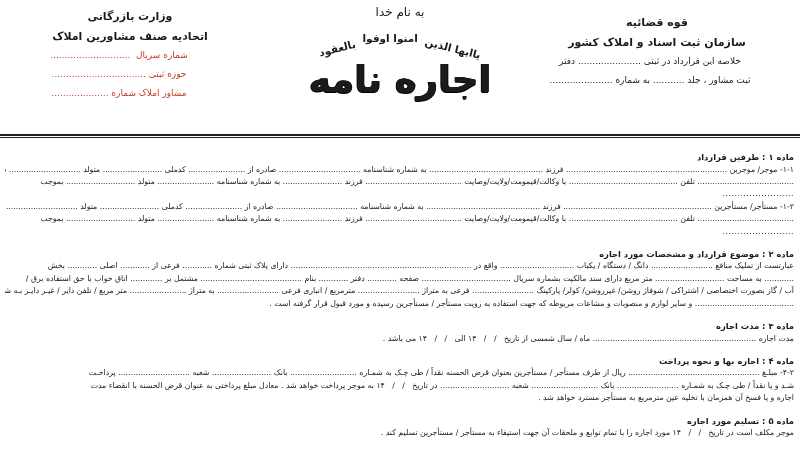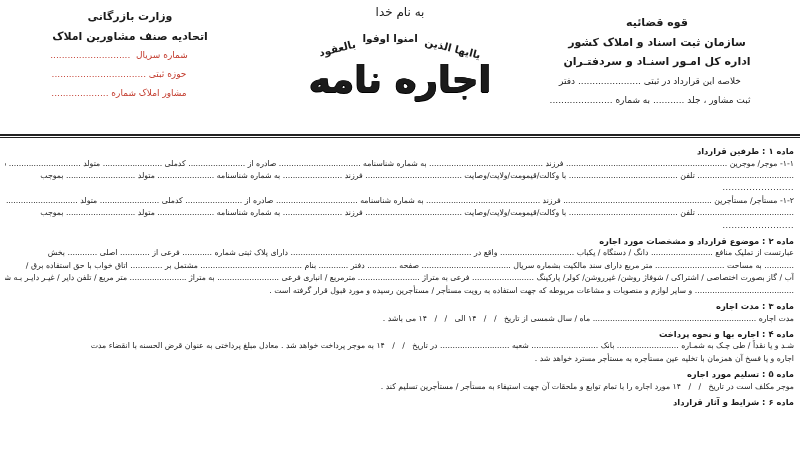--- a/index.html
+++ b/index.html
@@ -24,36 +24,35 @@
   .verse .vp1 { transform:rotate(14deg) translateY(-2px); }
   .verse .vp2 { transform:translateY(-12px); }
   .verse .vp3 { transform:rotate(-14deg) translateY(-2px); }
   .doc-title { font-weight:700; font-size:37px; line-height:48px; margin-top:0;
                text-shadow:0.7px 0 0 #000, -0.7px 0 0 #000, 0 0.5px 0 #000; letter-spacing:1px; }
   
   #rule { position:absolute; top:134px; left:0; right:0; height:4px;
           border-top:2px solid #222; border-bottom:1px solid #222; }
   
   #body { position:absolute; top:140px; right:6px; left:5px; direction:rtl; }
-  .bl-header { font-weight:bold; font-size:8.4px; line-height:11.5px; margin-top:4px; white-space:nowrap; overflow:hidden; }
-  .bl-header:first-child { margin-top:6px; }
+  .bl-header { font-weight:bold; font-size:8.4px; line-height:11.5px; margin-top:11px; white-space:nowrap; overflow:hidden; }
+  .bl-header:first-child { margin-top:12px; }
   .bl-line, .bl-dots { font-size:7.8px; line-height:12.4px; white-space:nowrap; overflow:hidden; }
   .bl-dots { letter-spacing:0.5px; }
 </style>
 </head>
 <body>
 
 <div id="page">
 
   <div id="hdr">
 
     <div class="col-right">
       <div class="hbold">قوه قضائیه</div>
       <div class="hbold">سازمان ثبت اسناد و املاک کشور</div>
-      <div class="hbold">اداره کل امـور اسنـاد و سردفتـران</div>
       <div class="hfield">خلاصه این قرارداد در ثبتی ...................... دفتر</div>
       <div class="hfield">ثبت مشاور ، جلد ........... به شماره ......................</div>
     </div>
 
     <div class="col-center">
       <div class="bismillah">به نام خدا</div>
       <div class="verse">
         <span class="vp1">یاایها الذین</span>
         <span class="vp2">امنوا اوفوا</span>
         <span class="vp3">بالعقود</span>
@@ -82,20 +81,21 @@
       <div class="bl-line">....................................... تلفن ............................................ با وکالت/قیمومت/ولایت/وصایت ....................................... فرزند ........................ به شماره شناسنامه ....................... متولد ............................ بموجب</div>
       <div class="bl-dots">........................</div>
       <div class="bl-header">ماده ۲ : موضوع قرارداد و مشخصات مورد اجاره</div>
       <div class="bl-line">عبارتست از تملیک منافع ......................... دانگ / دستگاه / یکباب .............................. واقع در ......................................................................... دارای پلاک ثبتی شماره ............ فرعی از ............ اصلی ............ بخش</div>
       <div class="bl-line">............ به مساحت ............................ متر مربع دارای سند مالکیت بشماره سریال .................................... صفحه ............ دفتر ............ بنام ......................................... مشتمل بر ............. اتاق خواب با حق استفاده برق /</div>
       <div class="bl-line">آب / گاز بصورت اختصاصی / اشتراکی / شوفاژ روشن/ غیرروشن/ کولر/ پارکینگ ......................... فرعی به متراژ ......................... مترمربع / انباری فرعی ......................... به متراژ ....................... متر مربع / تلفن دایر / غیـر دایـر بـه شـماره</div>
       <div class="bl-line">........................................ و سایر لوازم و منصوبات و مشاعات مربوطه که جهت استفاده به رویت مستأجر / مستأجرین رسیده و مورد قبول قرار گرفته است .</div>
       <div class="bl-header">ماده ۳ : مدت اجاره</div>
       <div class="bl-line">مدت اجاره .................................................................. ماه / سال شمسی از تاریخ&nbsp;&nbsp;&nbsp;/&nbsp;&nbsp;&nbsp;/&nbsp;&nbsp;&nbsp;۱۴ الی&nbsp;&nbsp;&nbsp;/&nbsp;&nbsp;&nbsp;/&nbsp;&nbsp;&nbsp;۱۴ می باشد .</div>
       <div class="bl-header">ماده ۴ : اجاره بها و نحوه پرداخت</div>
+      <div class="bl-line">۴-۲- مبلـغ ..................................................... ریال از طرف مستأجر / مستأجرین بعنوان قرض الحسنه نقداً / طی چـک به شمـاره ........................... بانک ........................ شعبه ............................. پرداخـت</div>
       <div class="bl-line">شـد و یا نقداً / طی چـک به شمـاره ......................... بانک ........................... شعبه ............................ در تاریخ&nbsp;&nbsp;&nbsp;/&nbsp;&nbsp;&nbsp;/&nbsp;&nbsp;&nbsp;۱۴ به موجر پرداخت خواهد شد . معادل مبلغ پرداختی به عنوان قرض الحسنه با انقضاء مدت</div>
-      <div class="bl-line">اجاره و یا فسخ آن همزمان با تخلیه عین مستأجره به مستأجر مسترد خواهد شد .</div>
+      <div class="bl-line">اجاره و یا فسخ آن همزمان با تخلیه عین مترمربع به مستأجر مسترد خواهد شد .</div>
       <div class="bl-header">ماده ۵ : تسلیم مورد اجاره</div>
       <div class="bl-line">موجر مکلف است در تاریخ&nbsp;&nbsp;&nbsp;/&nbsp;&nbsp;&nbsp;/&nbsp;&nbsp;&nbsp;۱۴ مورد اجاره را با تمام توابع و ملحقات آن جهت استیفاء به مستأجر / مستأجرین تسلیم کند .</div>
       <div class="bl-header">ماده ۶ : شرایط و آثار قرارداد</div>
     </div>
 
 </div>
 
 </body></html>

